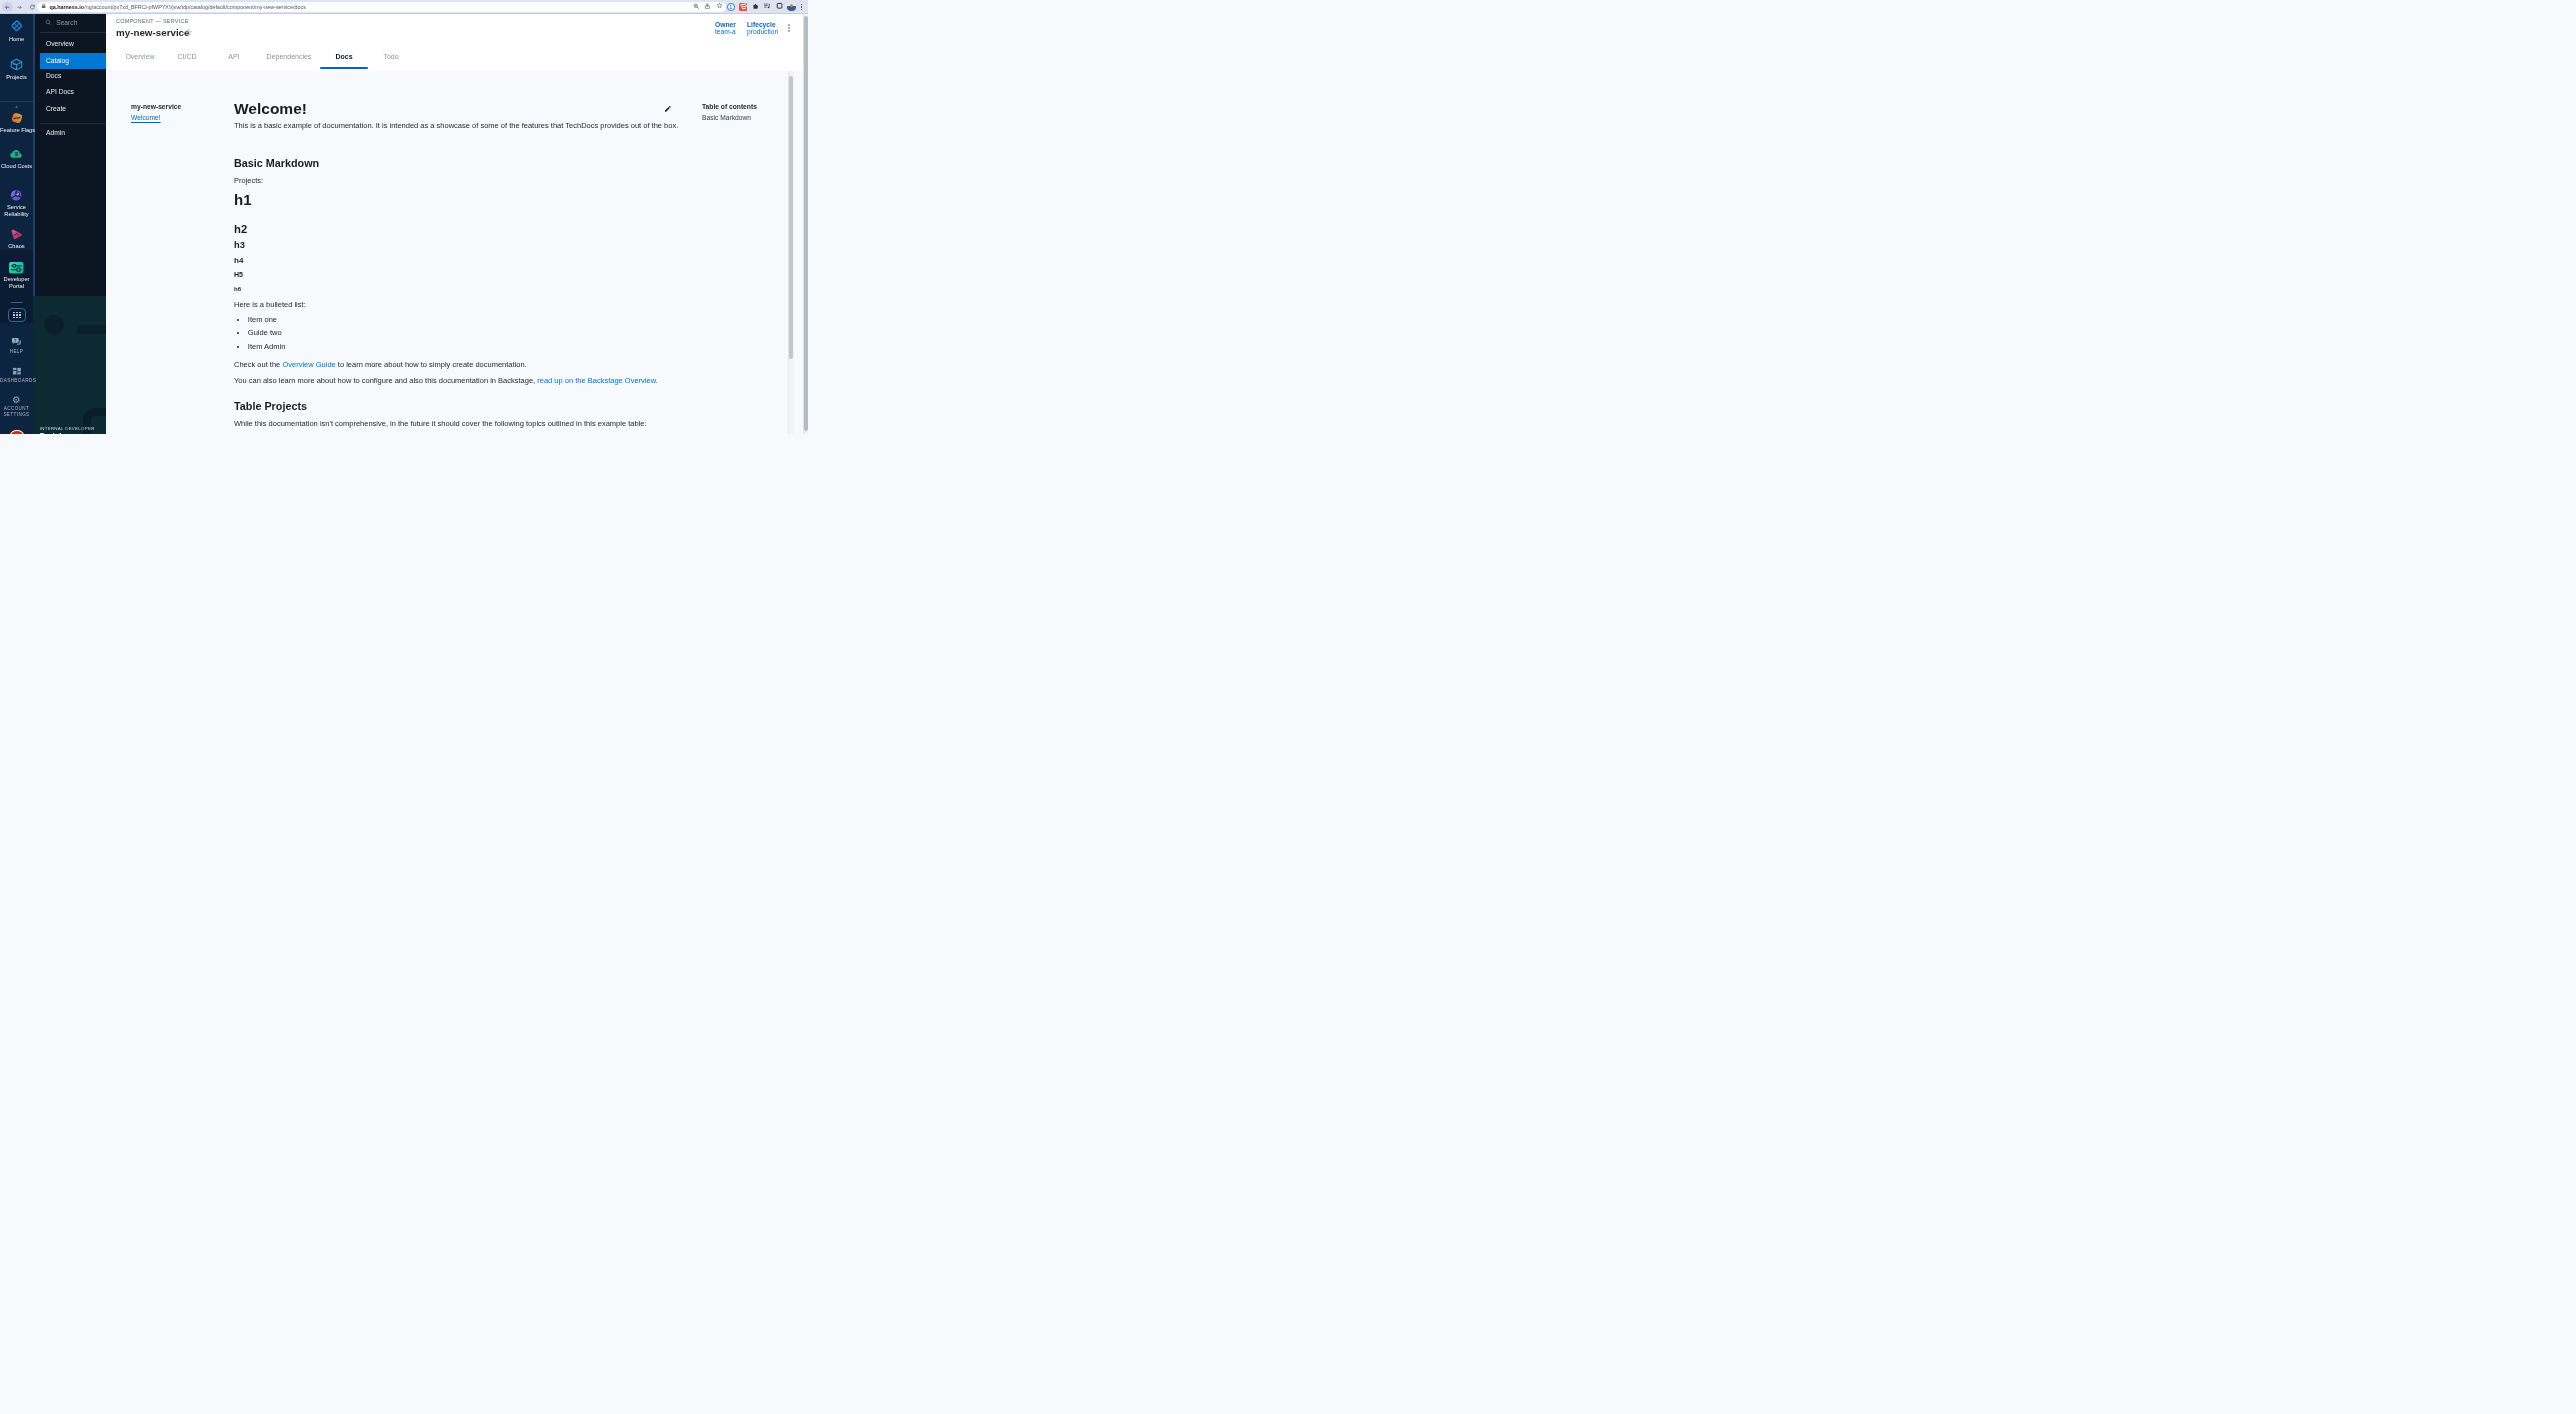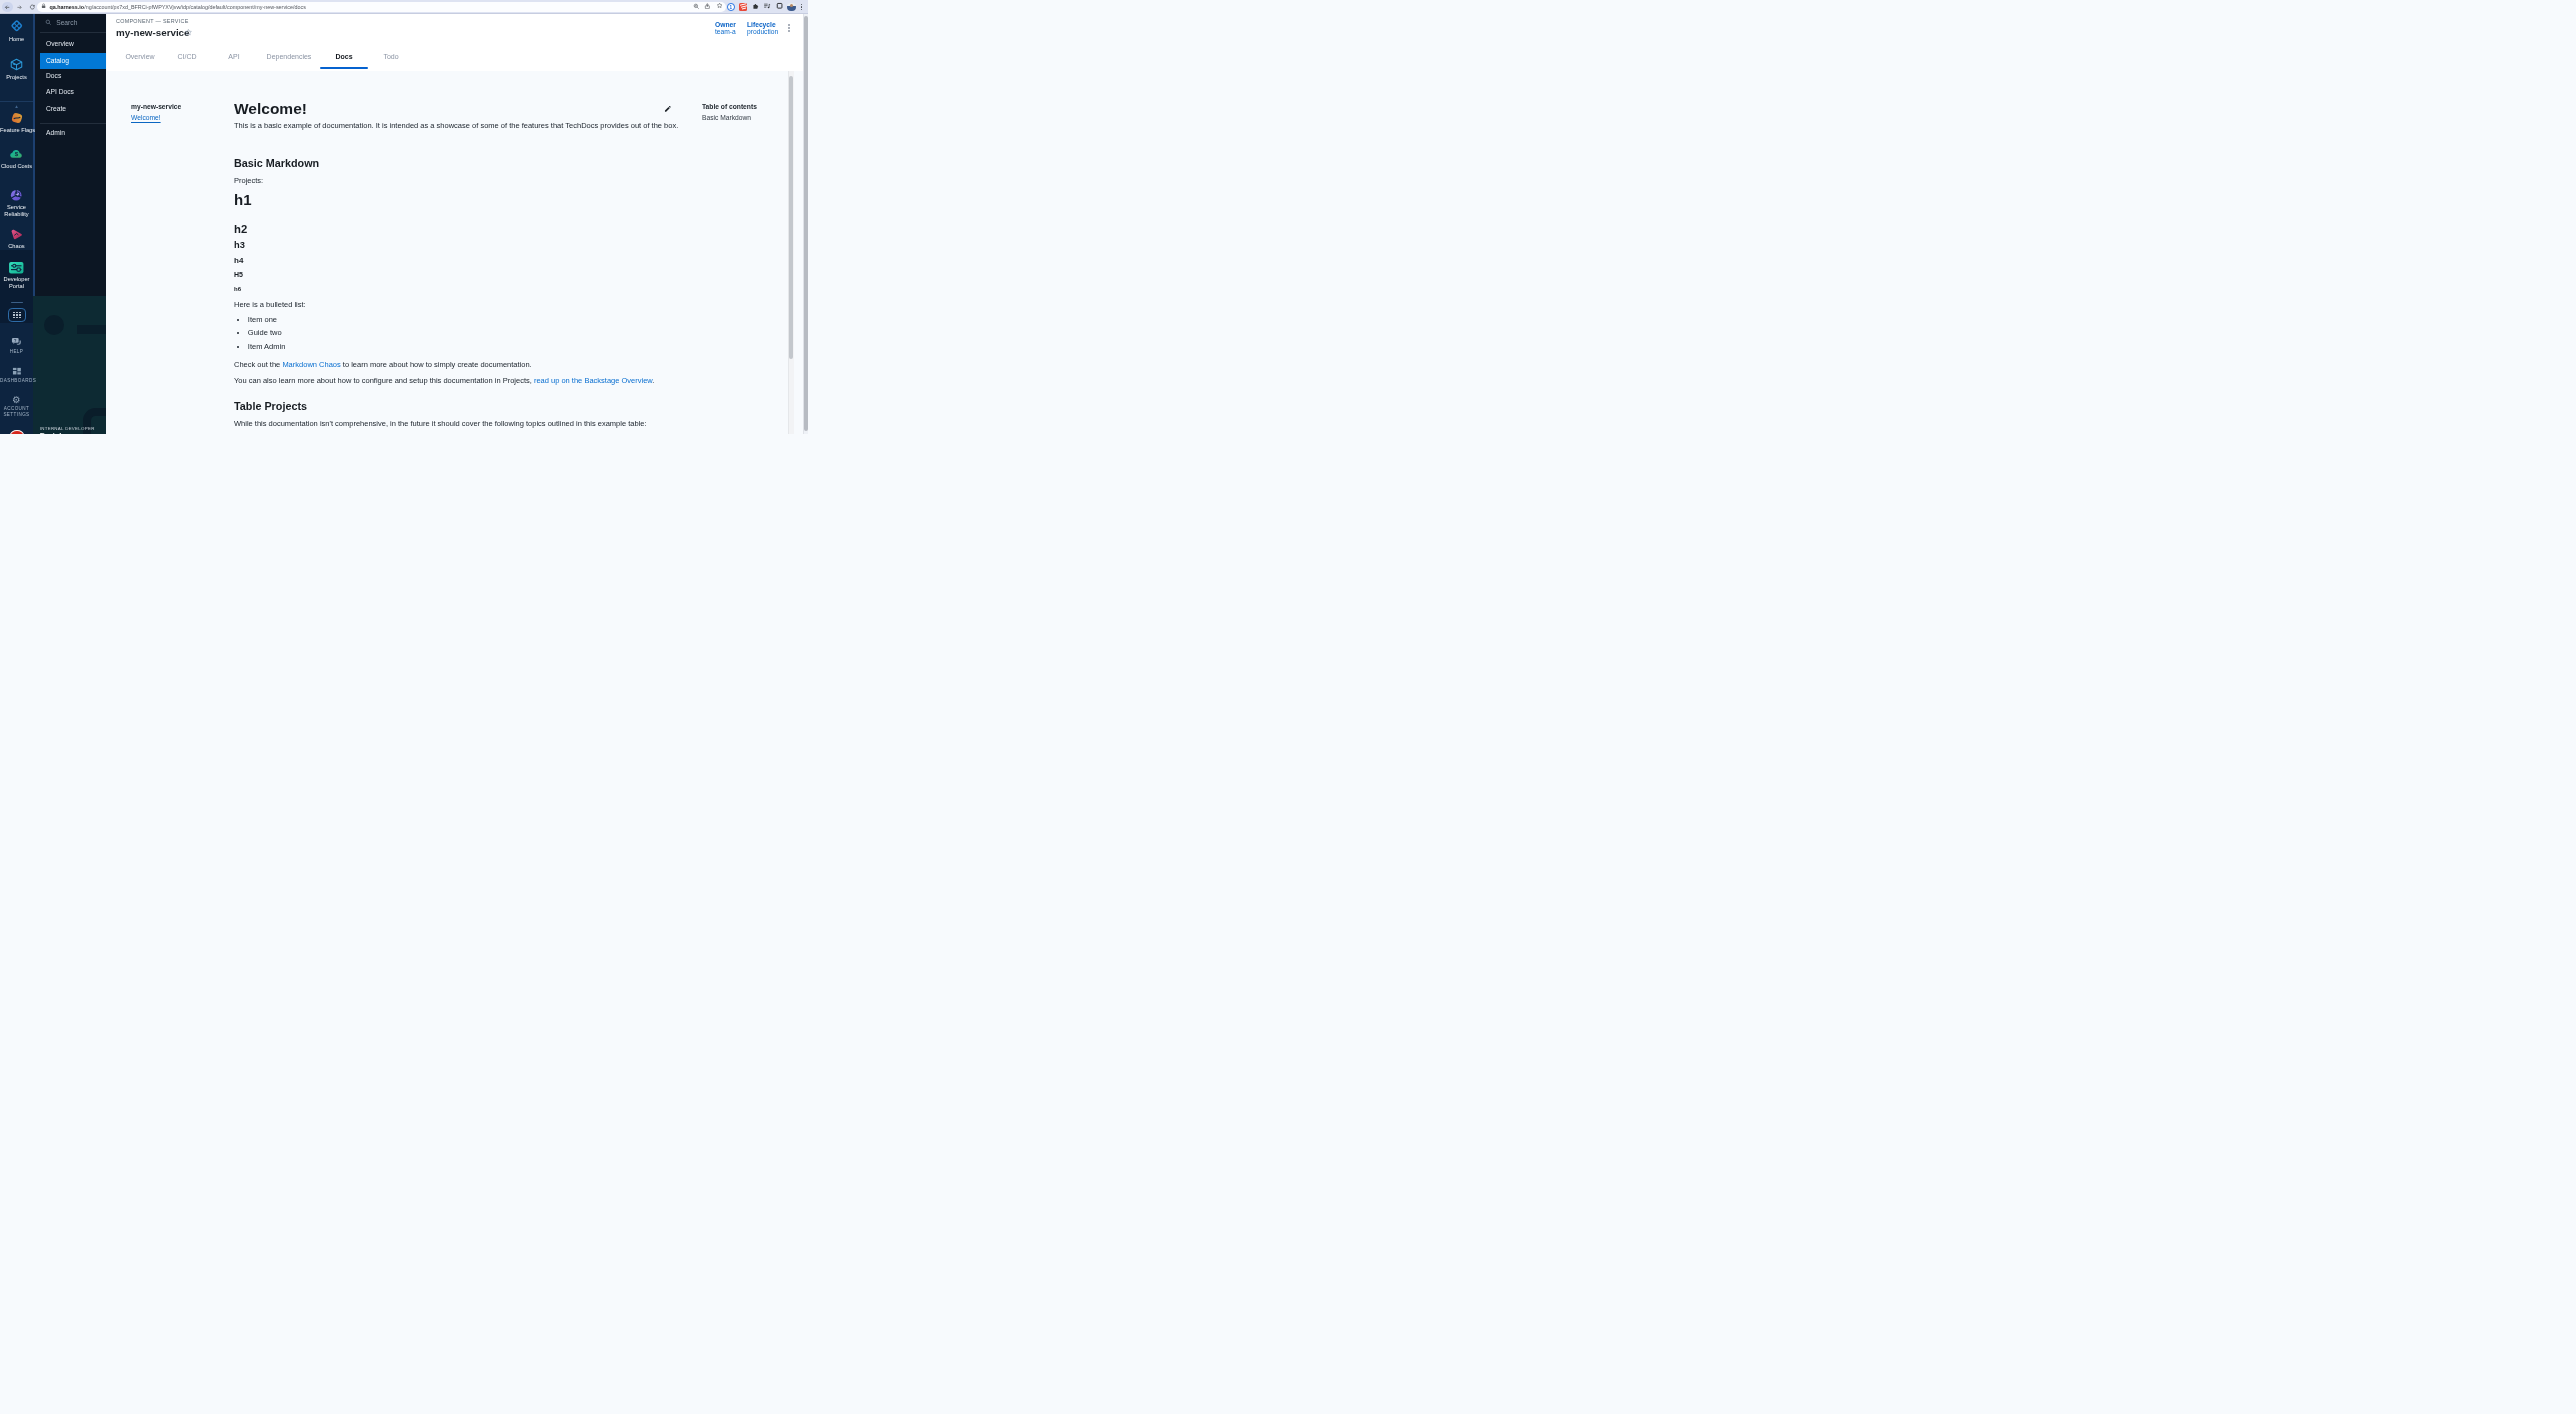--- a/index.html
+++ b/index.html
@@ -403,23 +403,23 @@
   <div class="hs hs5">H5</div>
   <div class="hs hs6">h6</div>
 
   <div class="p" style="top:300px">Here is a bulleted list:</div>
   <ul class="doc-list">
     <li>Item one</li>
     <li>Guide two</li>
     <li>Item Admin</li>
   </ul>
 
-  <div class="p" style="top:360px"><span>Check out the </span><span class="inline-link">Markdown Chaos</span><span> to learn more about how to simply create documentation.</span></div>
-
-  <div class="p" style="top:376px"><span>You can also learn more about how to configure and setup this documentation in Projects, </span><span class="inline-link">read up on the Backstage Overview</span><span>.</span></div>
+  <div class="p" style="top:360px"><span>Check out the </span><span class="inline-link">Overview Guide</span><span> to learn more about how to simply create documentation.</span></div>
+
+  <div class="p" style="top:376px"><span>You can also learn more about how to configure and also this documentation in Backstage, </span><span class="inline-link">read up on the Backstage Overview</span><span>.</span></div>
 
   <div class="doc-h2" style="top:400px">Table Projects</div>
   <div class="p" style="top:419px">While this documentation isn't comprehensive, in the future it should cover the following topics outlined in this example table:</div>
 
   <div class="inner-sb-track"></div>
   <div class="inner-sb-thumb"></div>
   <div class="win-sb-track"></div>
   <div class="win-sb-thumb"></div>
 
 </div>

